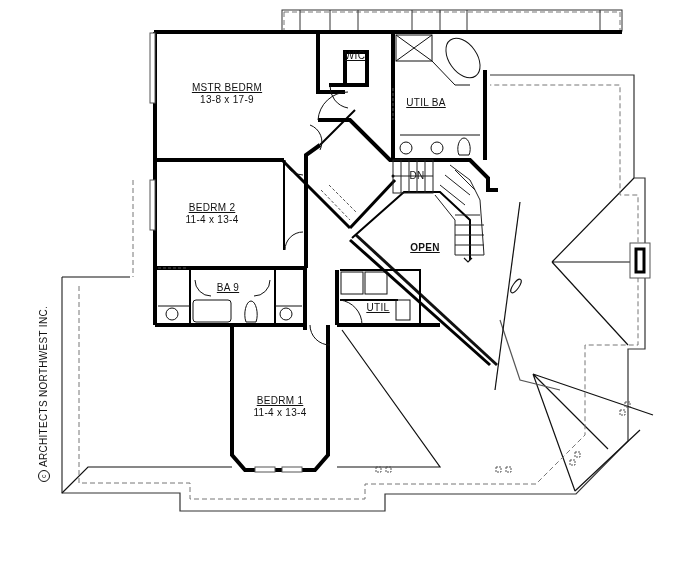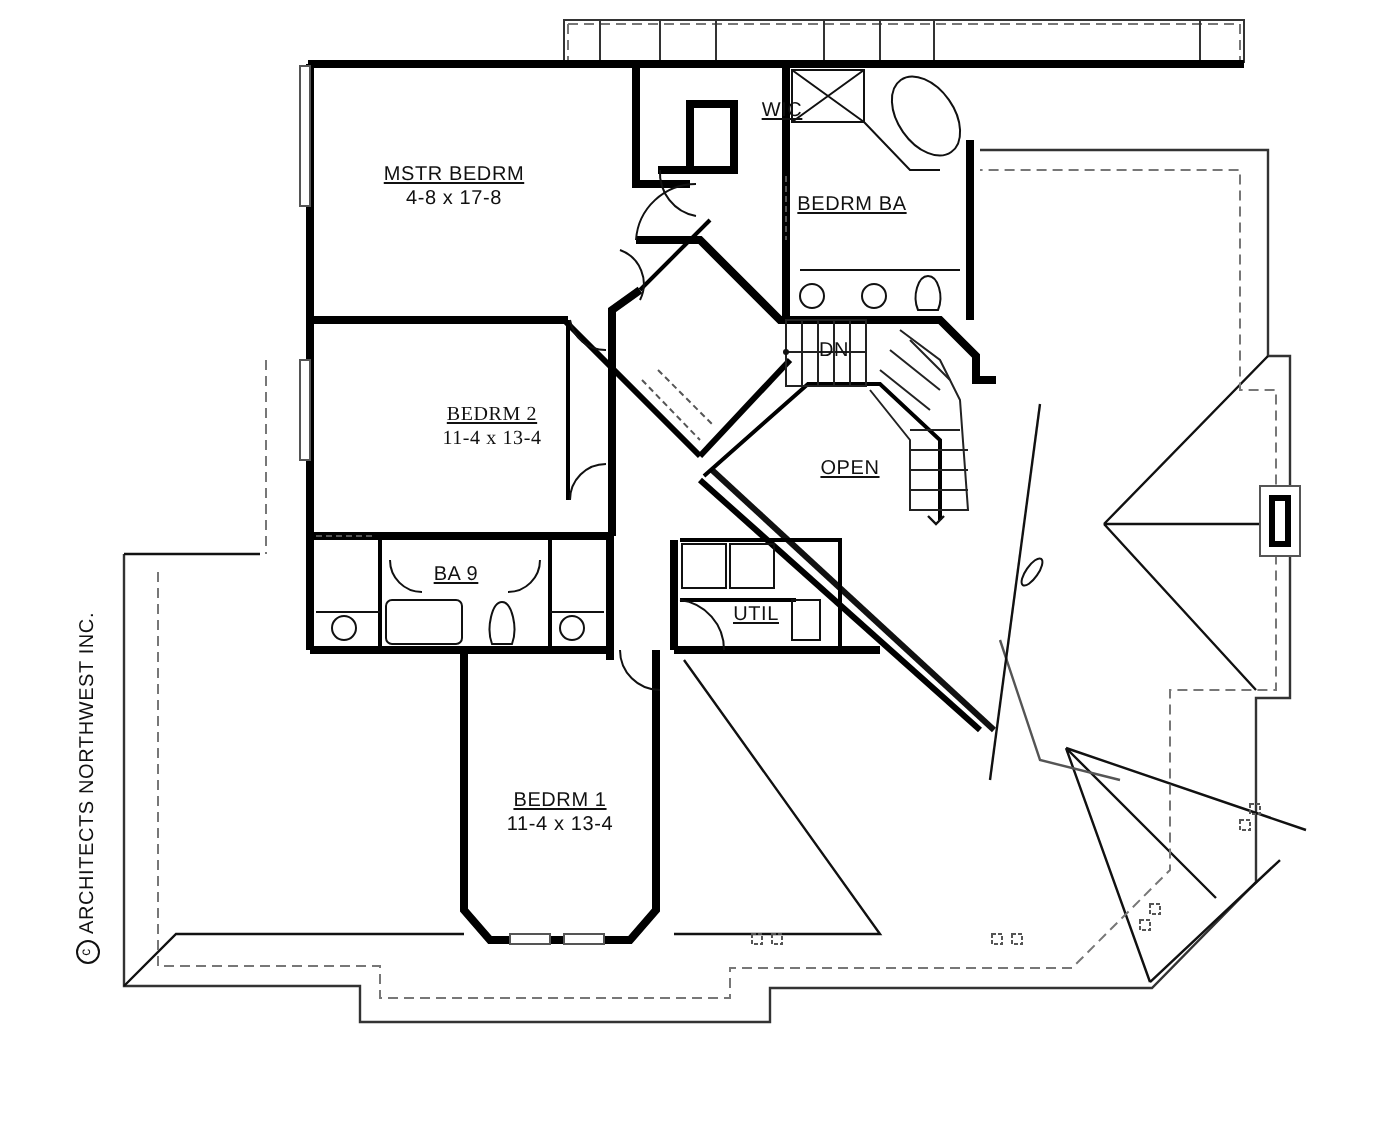--- a/index.html
+++ b/index.html
@@ -145,39 +145,39 @@
     <rect x="570" y="460" width="5" height="5"></rect>
     <rect x="575" y="452" width="5" height="5"></rect>
     <rect x="620" y="410" width="5" height="5"></rect>
     <rect x="625" y="402" width="5" height="5"></rect>
   </g>
   <ellipse cx="516" cy="286" rx="3" ry="8" transform="rotate(35 516 286)" fill="none" stroke="#111" stroke-width="1"></ellipse>
 </svg>
 
 <div class="room-label" style="left:182px; top:82px; width:90px;">
   <span class="nm">MSTR BEDRM</span>
-  <span class="dim">4-8 x 17-8</span>
+  <span class="dim">13-8 x 17-9</span>
 </div>
-<div class="room-label" style="left:340px; top:50px; width:30px;margin-left:36px;">
+<div class="room-label" style="left:340px; top:50px; width:30px;">
   <span class="nm">WIC</span>
 </div>
 <div class="room-label" style="left:396px; top:97px; width:60px;">
-  <span class="nm">BEDRM BA</span>
+  <span class="nm">UTIL BA</span>
 </div>
-<div class="room-label" style="left:206px; top:202px; width:80px;font-family:Liberation Serif, serif;">
+<div class="room-label" style="left:172px; top:202px; width:80px;">
   <span class="nm">BEDRM 2</span>
   <span class="dim">11-4 x 13-4</span>
 </div>
 <div class="room-label" style="left:208px; top:282px; width:40px;">
   <span class="nm">BA 9</span>
 </div>
 <div class="room-label" style="left:363px; top:302px; width:30px;text-decoration:underline;">
   <span class="nm">UTIL</span>
 </div>
-<div class="room-label" style="left:405px; top:229px; width:40px;">
+<div class="room-label" style="left:405px; top:242px; width:40px;font-weight:bold;">
   <span class="nm">OPEN</span>
 </div>
 <div class="room-label" style="left:245px; top:395px; width:70px;">
   <span class="nm">BEDRM 1</span>
   <span class="dim">11-4 x 13-4</span>
 </div>
 <div class="room-label" style="left:372px; top:170px; width:18px;margin-left:36px;">
   <span>DN</span>
 </div>
 

